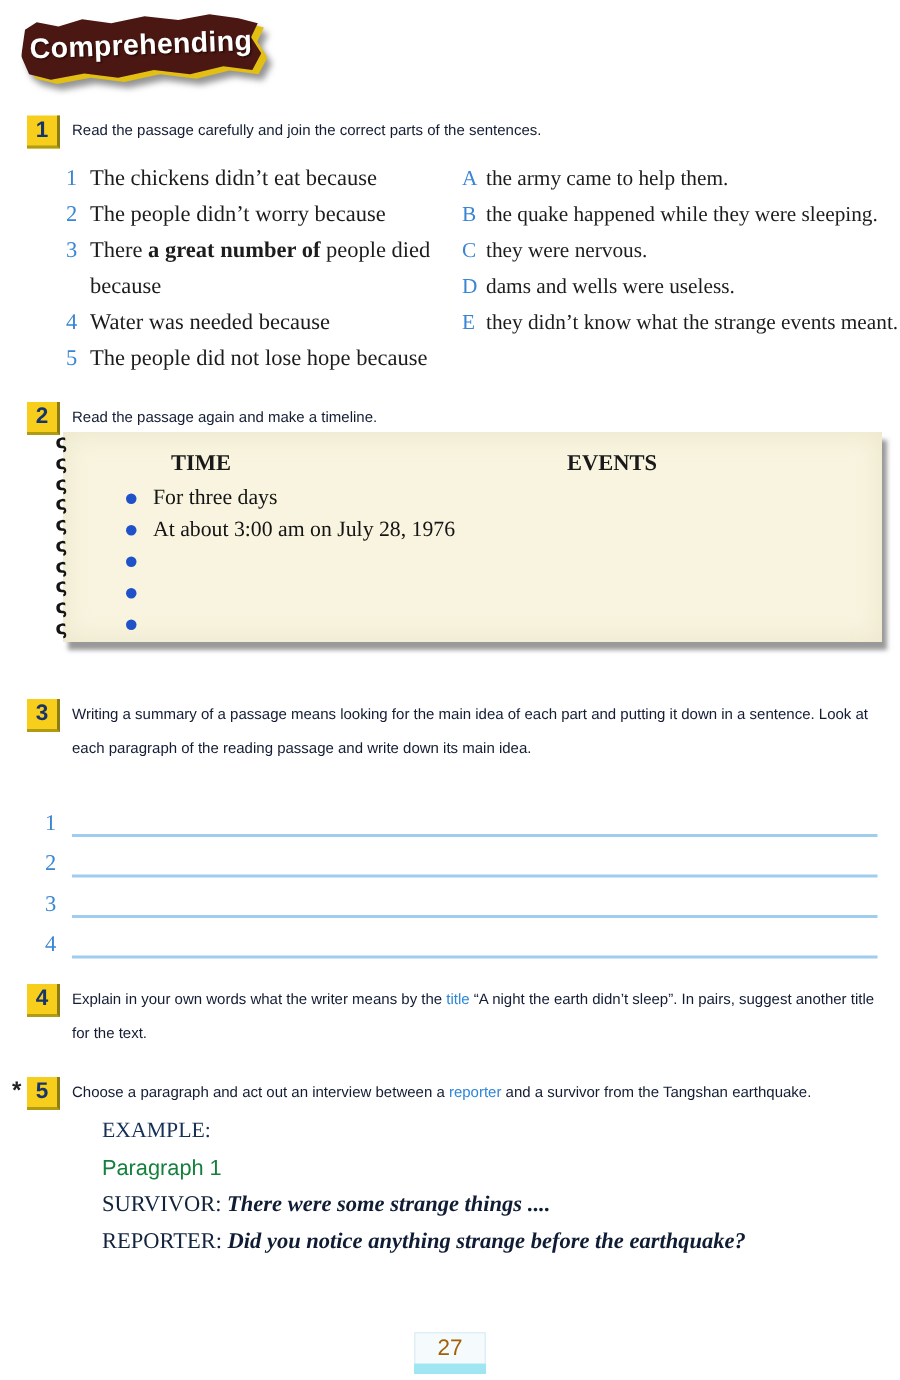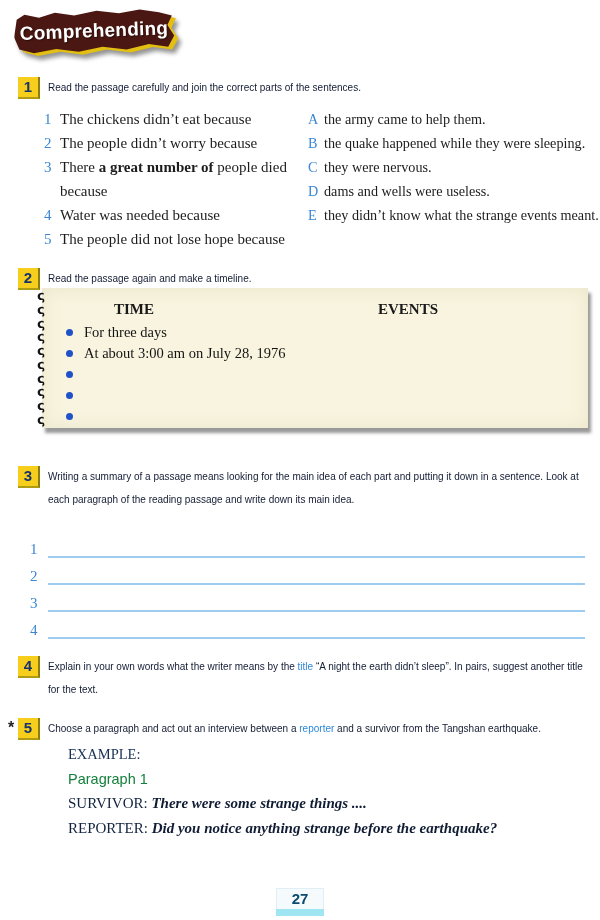--- a/index.html
+++ b/index.html
@@ -40,21 +40,21 @@
   .notepad{position:absolute;left:42px;top:288px;width:546px;height:140px;background:#f8f4df;
       box-shadow:3px 5px 3px rgba(70,70,70,.55), inset 0 0 18px rgba(210,200,160,.35);}
   .spiral{position:absolute;left:-10px;top:2px;bottom:2px;width:18px;display:flex;
       flex-direction:column;justify-content:space-between;align-items:center;
       font-family:"DejaVu Sans",sans-serif;font-weight:bold;font-size:13px;color:#141414;}
   .spiral span{display:block;transform:rotate(-6deg);line-height:12px;}
   .np-headers{position:relative;height:30px;font-family:"Liberation Serif",serif;font-weight:bold;
       font-size:15px;color:#191919;}
   .np-time{position:absolute;left:72px;top:13px;}
   .np-events{position:absolute;left:336px;top:13px;}
-  .np-list{margin-top:4px;padding-left:24px;}
+  .np-list{margin-top:4px;padding-left:42px;}
   .np-row{display:flex;align-items:center;height:21px;font-family:"Liberation Serif",serif;
       font-size:14.5px;color:#141414;}
   .np-dot{flex:0 0 7px;width:7px;height:7px;border-radius:50%;background:#1f52c8;margin-right:11px;}
 
   
   .write-lines{margin:20px 0 0 30px;}
   .wl-row{display:flex;align-items:flex-end;height:27px;}
   .wl-num{font-family:"Liberation Serif",serif;font-size:15px;color:#3a86d4;width:16px;}
   .wl-line{flex:1;height:16px;border-bottom:2px solid #9ecdf0;margin-left:2px;margin-right:15px;}
 
@@ -63,21 +63,21 @@
   .example-label{font-family:"Liberation Serif",serif;color:#163055;margin-top:6px;}
   .paragraph-label{font-family:"Liberation Sans",sans-serif;color:#15803d;margin-top:8px;font-size:14.5px;}
   .dlg-row{font-family:"Liberation Serif",serif;margin-top:8px;color:#12233d;font-size:15px;}
   .dlg-speaker{font-style:normal;}
   .dlg-line{font-style:italic;font-weight:600;color:#101c33;}
 
   
   .footer{position:absolute;left:0;right:0;bottom:4px;display:flex;justify-content:center;}
   .page-box{width:48px;text-align:center;}
   .page-num{background:#f5fbfd;border:1px solid #e0eff5;border-bottom:none;
-      font-weight:bold;font-size:15px;color:#0c4a6e;line-height:20px;}
+      font-weight:normal;font-size:15px;color:#a16207;line-height:20px;}
   .page-bar{height:7px;background:#9fe6f2;}
 
   
   .flow{position:absolute;left:0;top:0;width:600px;}
   .mt-ex1h{margin-top:76px;}
   .mt-ex2h{margin-top:16px;}
   .mt-ex3h{margin-top:175px;} 
   .mt-ex4h{margin-top:16px;}
   .mt-ex5h{margin-top:16px;}
 </style>

